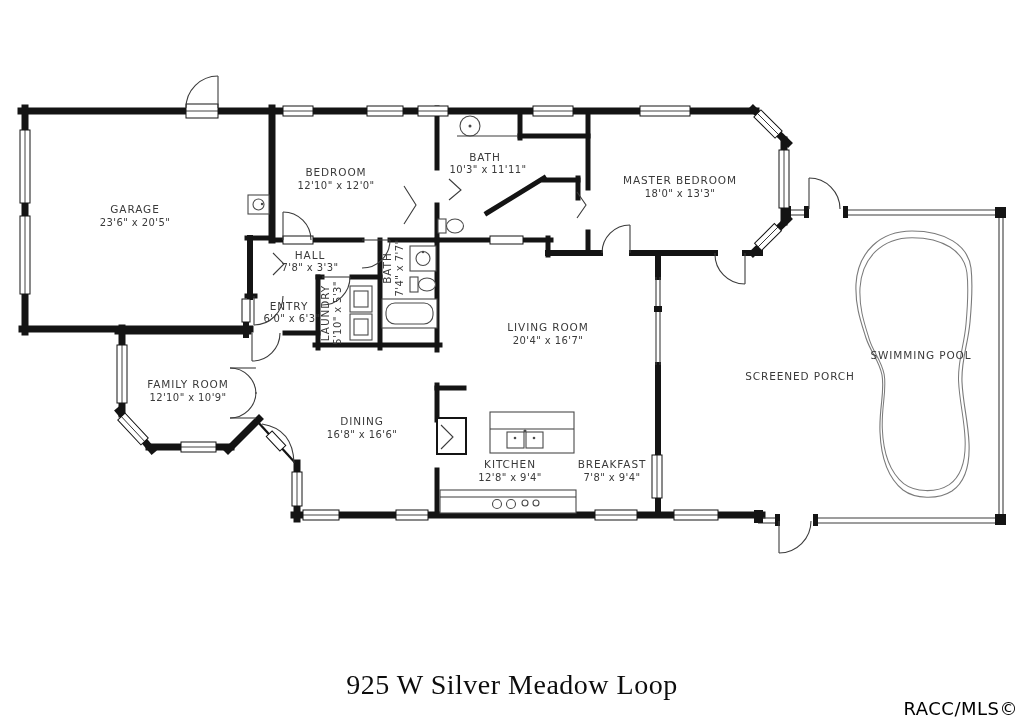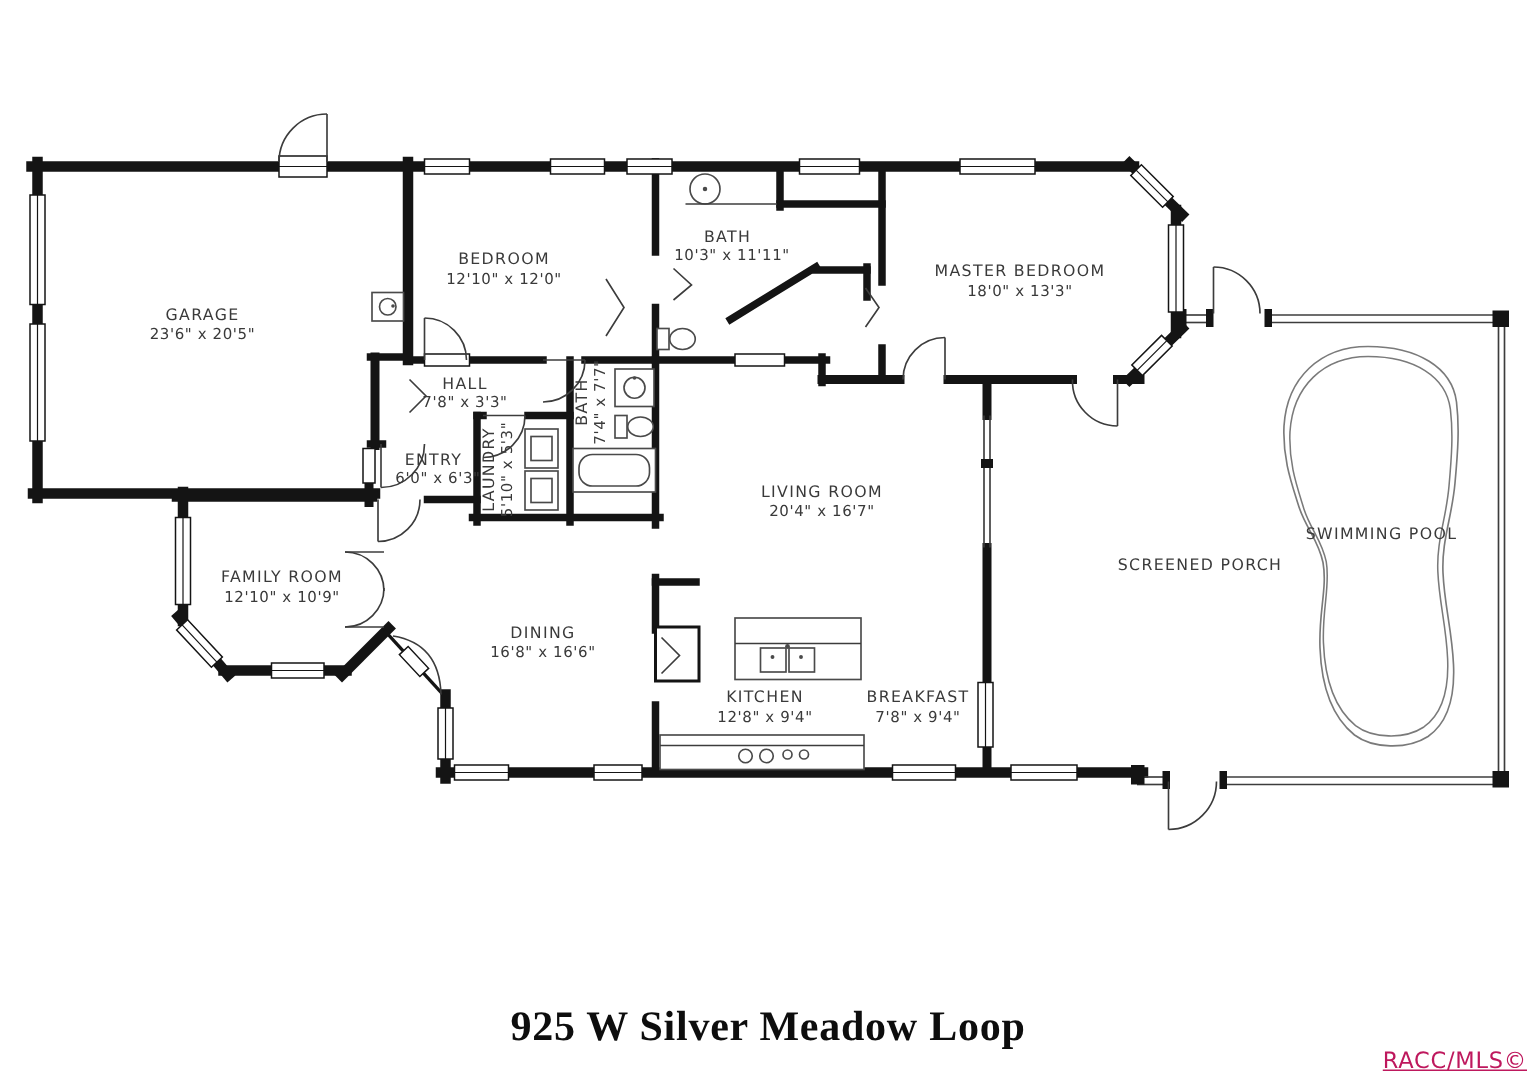--- a/index.html
+++ b/index.html
@@ -1,23 +1,23 @@
 <!DOCTYPE html>
 <html><head>
 <meta charset="utf-8">
 <style>
   html,body{margin:0;padding:0;background:#ffffff;}
   .canvas{position:relative;width:1024px;height:723px;background:#ffffff;overflow:hidden;
           font-family:"DejaVu Sans", sans-serif;}
   .plan-svg{position:absolute;left:0;top:0;}
   .plan-title{position:absolute;left:0;right:0;top:669px;text-align:center;
-              font-family:"Liberation Serif", serif;font-weight:bold;font-size:28px;
+              font-family:"Liberation Serif", serif;font-weight:normal;font-size:28px;
               color:#0d0d0d;letter-spacing:0.5px;}
   .watermark{position:absolute;right:6px;top:698px;font-family:"DejaVu Sans", sans-serif;
-             font-size:15px;color:#be185d;letter-spacing:0.5px;text-decoration:underline;}
+             font-size:18px;color:#000000;letter-spacing:0.5px;}
   text{font-family:"DejaVu Sans", sans-serif;fill:#3a3a3a;}
   .rname{font-size:10.5px;letter-spacing:0.9px;}
   .rdims{font-size:10px;letter-spacing:0.4px;}
   .wall{stroke:#141414;fill:none;stroke-linecap:square;}
   .w7{stroke-width:7;} .w6{stroke-width:6;} .w5{stroke-width:5;} .w2{stroke-width:2.2;}
   .thin{stroke:#3c3c3c;stroke-width:1.1;fill:none;}
   .fix{stroke:#4a4a4a;stroke-width:1.1;fill:#ffffff;}
   .win{fill:#ffffff;stroke:#141414;stroke-width:1;}
   .winline{stroke:#141414;stroke-width:0.8;}
   .pool{stroke:#7a7a7a;stroke-width:1.1;fill:none;}

